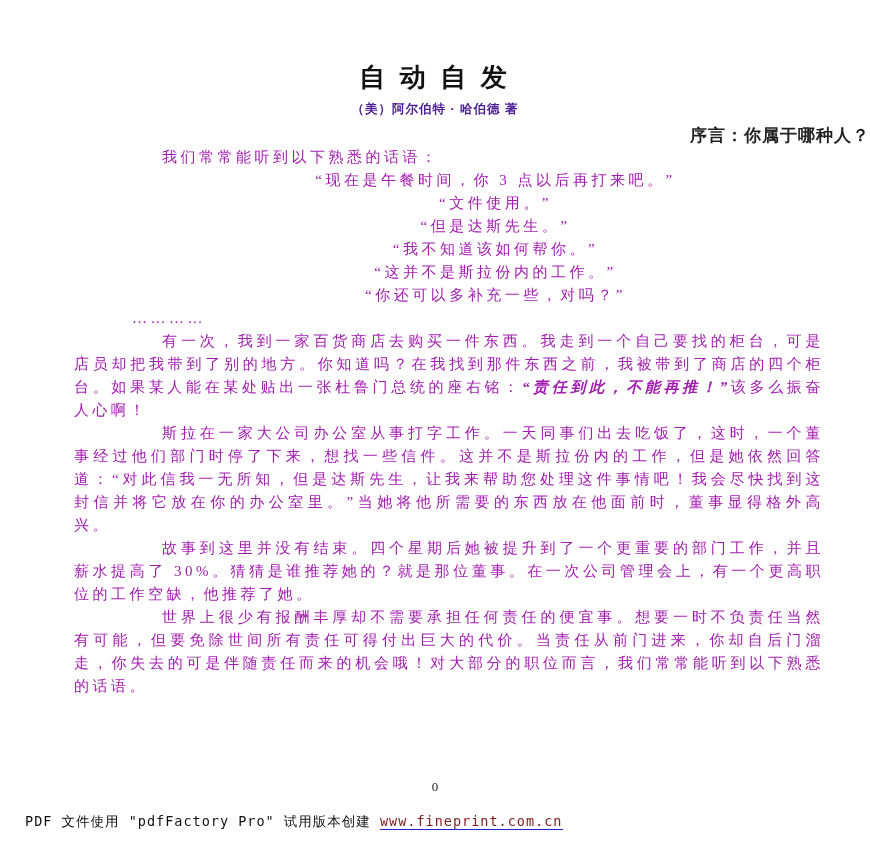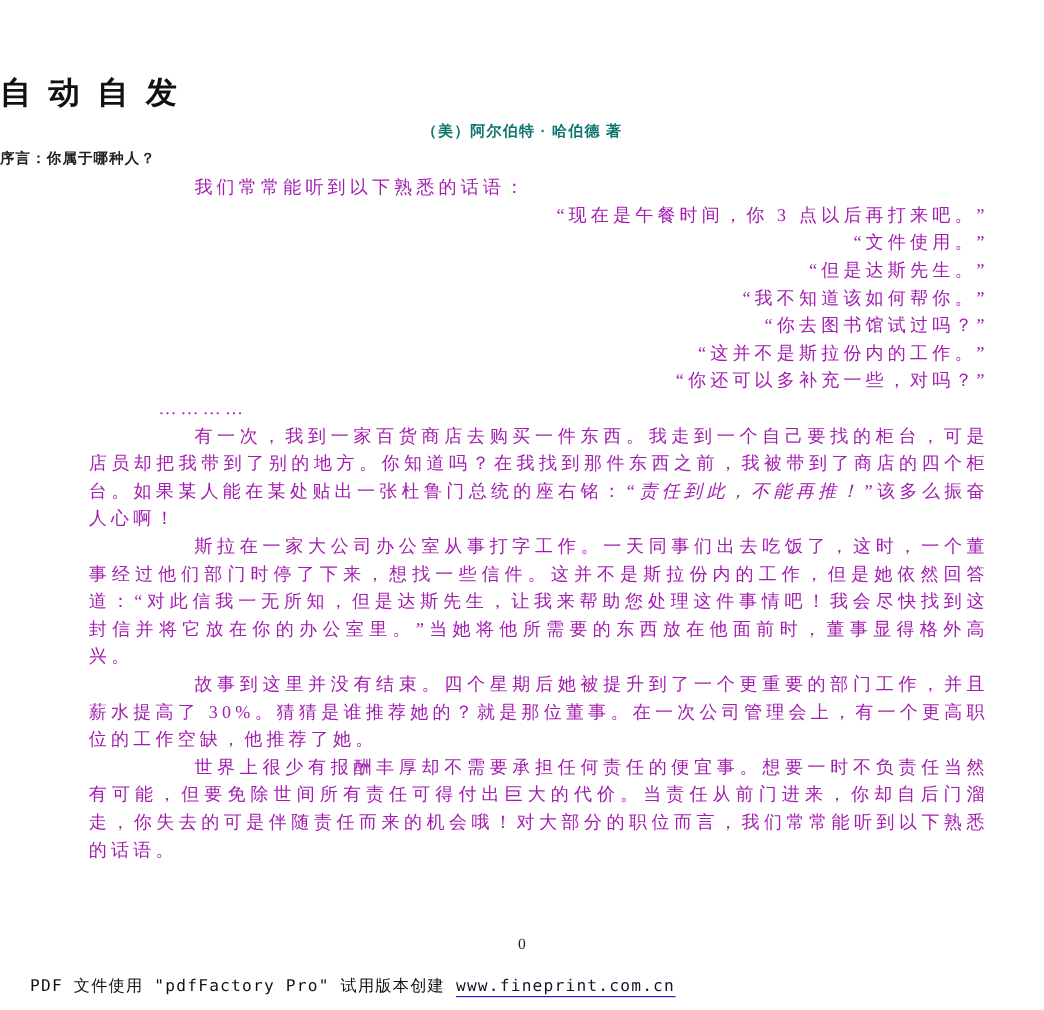--- a/index.html
+++ b/index.html
@@ -14,47 +14,47 @@
     background: #ffffff;
     overflow: hidden;
     font-family: "Liberation Serif", serif;
     color: #1a1a1a;
   }
   .doc-title {
     position: absolute;
     top: 60px;
     left: 0;
     width: 100%;
-    text-align: left;
+    text-align: center;
     font-size: 26px;
     font-weight: bold;
     letter-spacing: 4px;
     color: #111;
   }
   .doc-byline {
     position: absolute;
     top: 101px;
     left: 0;
     width: 100%;
     text-align: center;
     font-family: "Liberation Sans", sans-serif;
     font-weight: bold;
     font-size: 12.5px;
     letter-spacing: 1px;
-    color: #0f766e;
+    color: #4c1d95;
   }
   .doc-preface {
     position: absolute;
     top: 124px;
     left: 0;
     width: 100%;
-    text-align: left;
+    text-align: right;
     font-family: "Liberation Sans", sans-serif;
     font-weight: bold;
-    font-size: 12px;
+    font-size: 17px;
     letter-spacing: 1px;
     color: #222;
   }
   .doc-body {
     position: absolute;
     top: 146px;
     left: 74px;
     width: 750px;
     font-size: 15px;
     line-height: 23px;
@@ -62,28 +62,28 @@
     color: #a21caf;
   }
   .para {
     margin: 0;
     padding: 0;
     text-indent: 88px;
     text-align: justify;
   }
   .para.quote {
     text-indent: 93px;
-    text-align: right;
+    text-align: center;
   }
   .para.ellipsis-line {
     text-indent: 58px;
     text-align: left;
   }
   .bold-quote {
-    font-weight: normal;
+    font-weight: bold;
     font-style: italic;
   }
   .page-number {
     position: absolute;
     top: 779px;
     left: 0;
     width: 100%;
     text-align: center;
     font-size: 13px;
     color: #222;
@@ -92,41 +92,40 @@
     position: absolute;
     top: 813px;
     left: 25px;
     font-family: "DejaVu Sans Mono", monospace;
     font-size: 13.5px;
     letter-spacing: 1px;
     color: #111;
     white-space: nowrap;
   }
   .footer-link {
-    color: #0f172a;
+    color: #7f1d1d;
     text-decoration: none;
     border-bottom: 1.5px solid #2323d6;
     cursor: pointer;
   }
 </style>
 </head>
 <body>
 
 <div class="page">
   <div class="doc-title">自 动 自 发</div>
   <div class="doc-byline">（美）阿尔伯特 · 哈伯德 著</div>
   <div class="doc-preface">序言：你属于哪种人？</div>
 
   <div class="doc-body" id="body-text">
       <p class="para normal"><span>我们常常能听到以下熟悉的话语：</span></p>
       <p class="para quote"><span>“现在是午餐时间，你 3 点以后再打来吧。”</span></p>
       <p class="para quote"><span>“文件使用。”</span></p>
       <p class="para quote"><span>“但是达斯先生。”</span></p>
       <p class="para quote"><span>“我不知道该如何帮你。”</span></p>
-      <p class="para quote"><span>“你去图书馆试过吗？”</span></p>
       <p class="para quote"><span>“这并不是斯拉份内的工作。”</span></p>
       <p class="para quote"><span>“你还可以多补充一些，对吗？”</span></p>
       <p class="para ellipsis-line"><span>…………</span></p>
       <p class="para normal"><span>有一次，我到一家百货商店去购买一件东西。我走到一个自己要找的柜台，可是店员却把我带到了别的地方。你知道吗？在我找到那件东西之前，我被带到了商店的四个柜台。如果某人能在某处贴出一张杜鲁门总统的座右铭：</span><span class="bold-quote">“责任到此，不能再推！”</span><span>该多么振奋人心啊！</span></p>
       <p class="para normal"><span>斯拉在一家大公司办公室从事打字工作。一天同事们出去吃饭了，这时，一个董事经过他们部门时停了下来，想找一些信件。这并不是斯拉份内的工作，但是她依然回答道：“对此信我一无所知，但是达斯先生，让我来帮助您处理这件事情吧！我会尽快找到这封信并将它放在你的办公室里。”当她将他所需要的东西放在他面前时，董事显得格外高兴。</span></p>
       <p class="para normal"><span>故事到这里并没有结束。四个星期后她被提升到了一个更重要的部门工作，并且薪水提高了 30%。猜猜是谁推荐她的？就是那位董事。在一次公司管理会上，有一个更高职位的工作空缺，他推荐了她。</span></p>
       <p class="para normal"><span>世界上很少有报酬丰厚却不需要承担任何责任的便宜事。想要一时不负责任当然有可能，但要免除世间所有责任可得付出巨大的代价。当责任从前门进来，你却自后门溜走，你失去的可是伴随责任而来的机会哦！对大部分的职位而言，我们常常能听到以下熟悉的话语。</span></p>
     </div>
 
   <div class="page-number">0</div>

